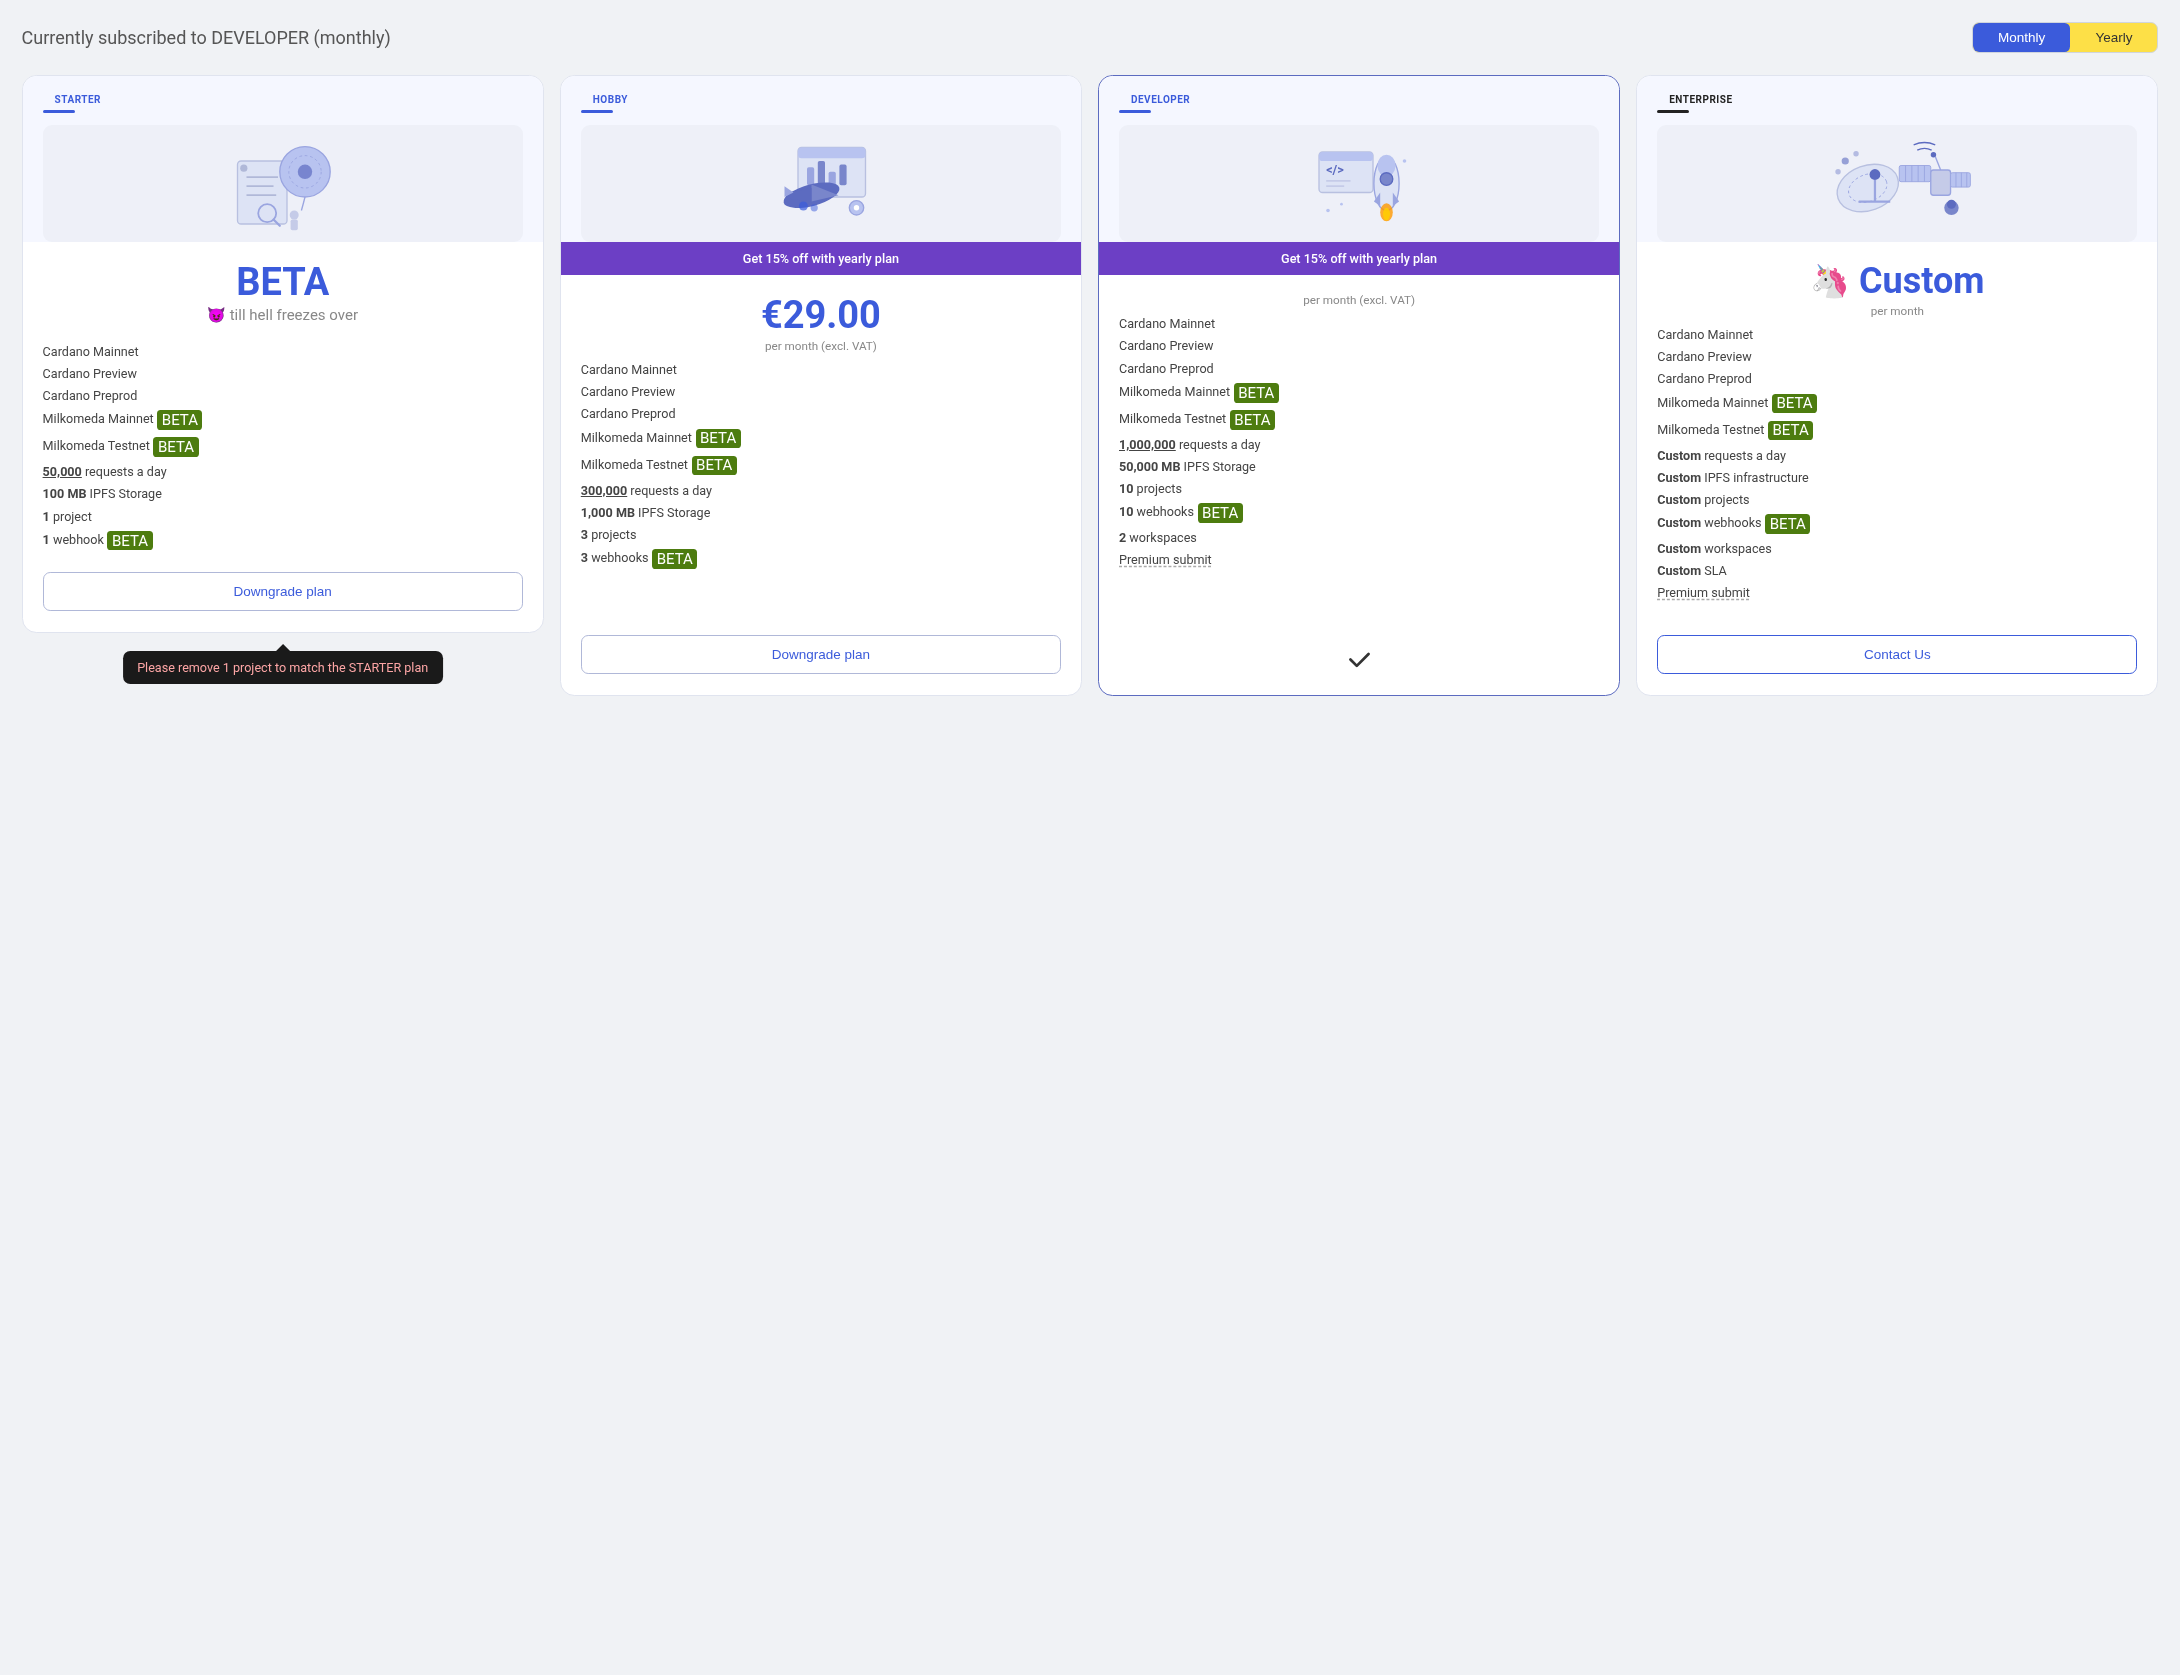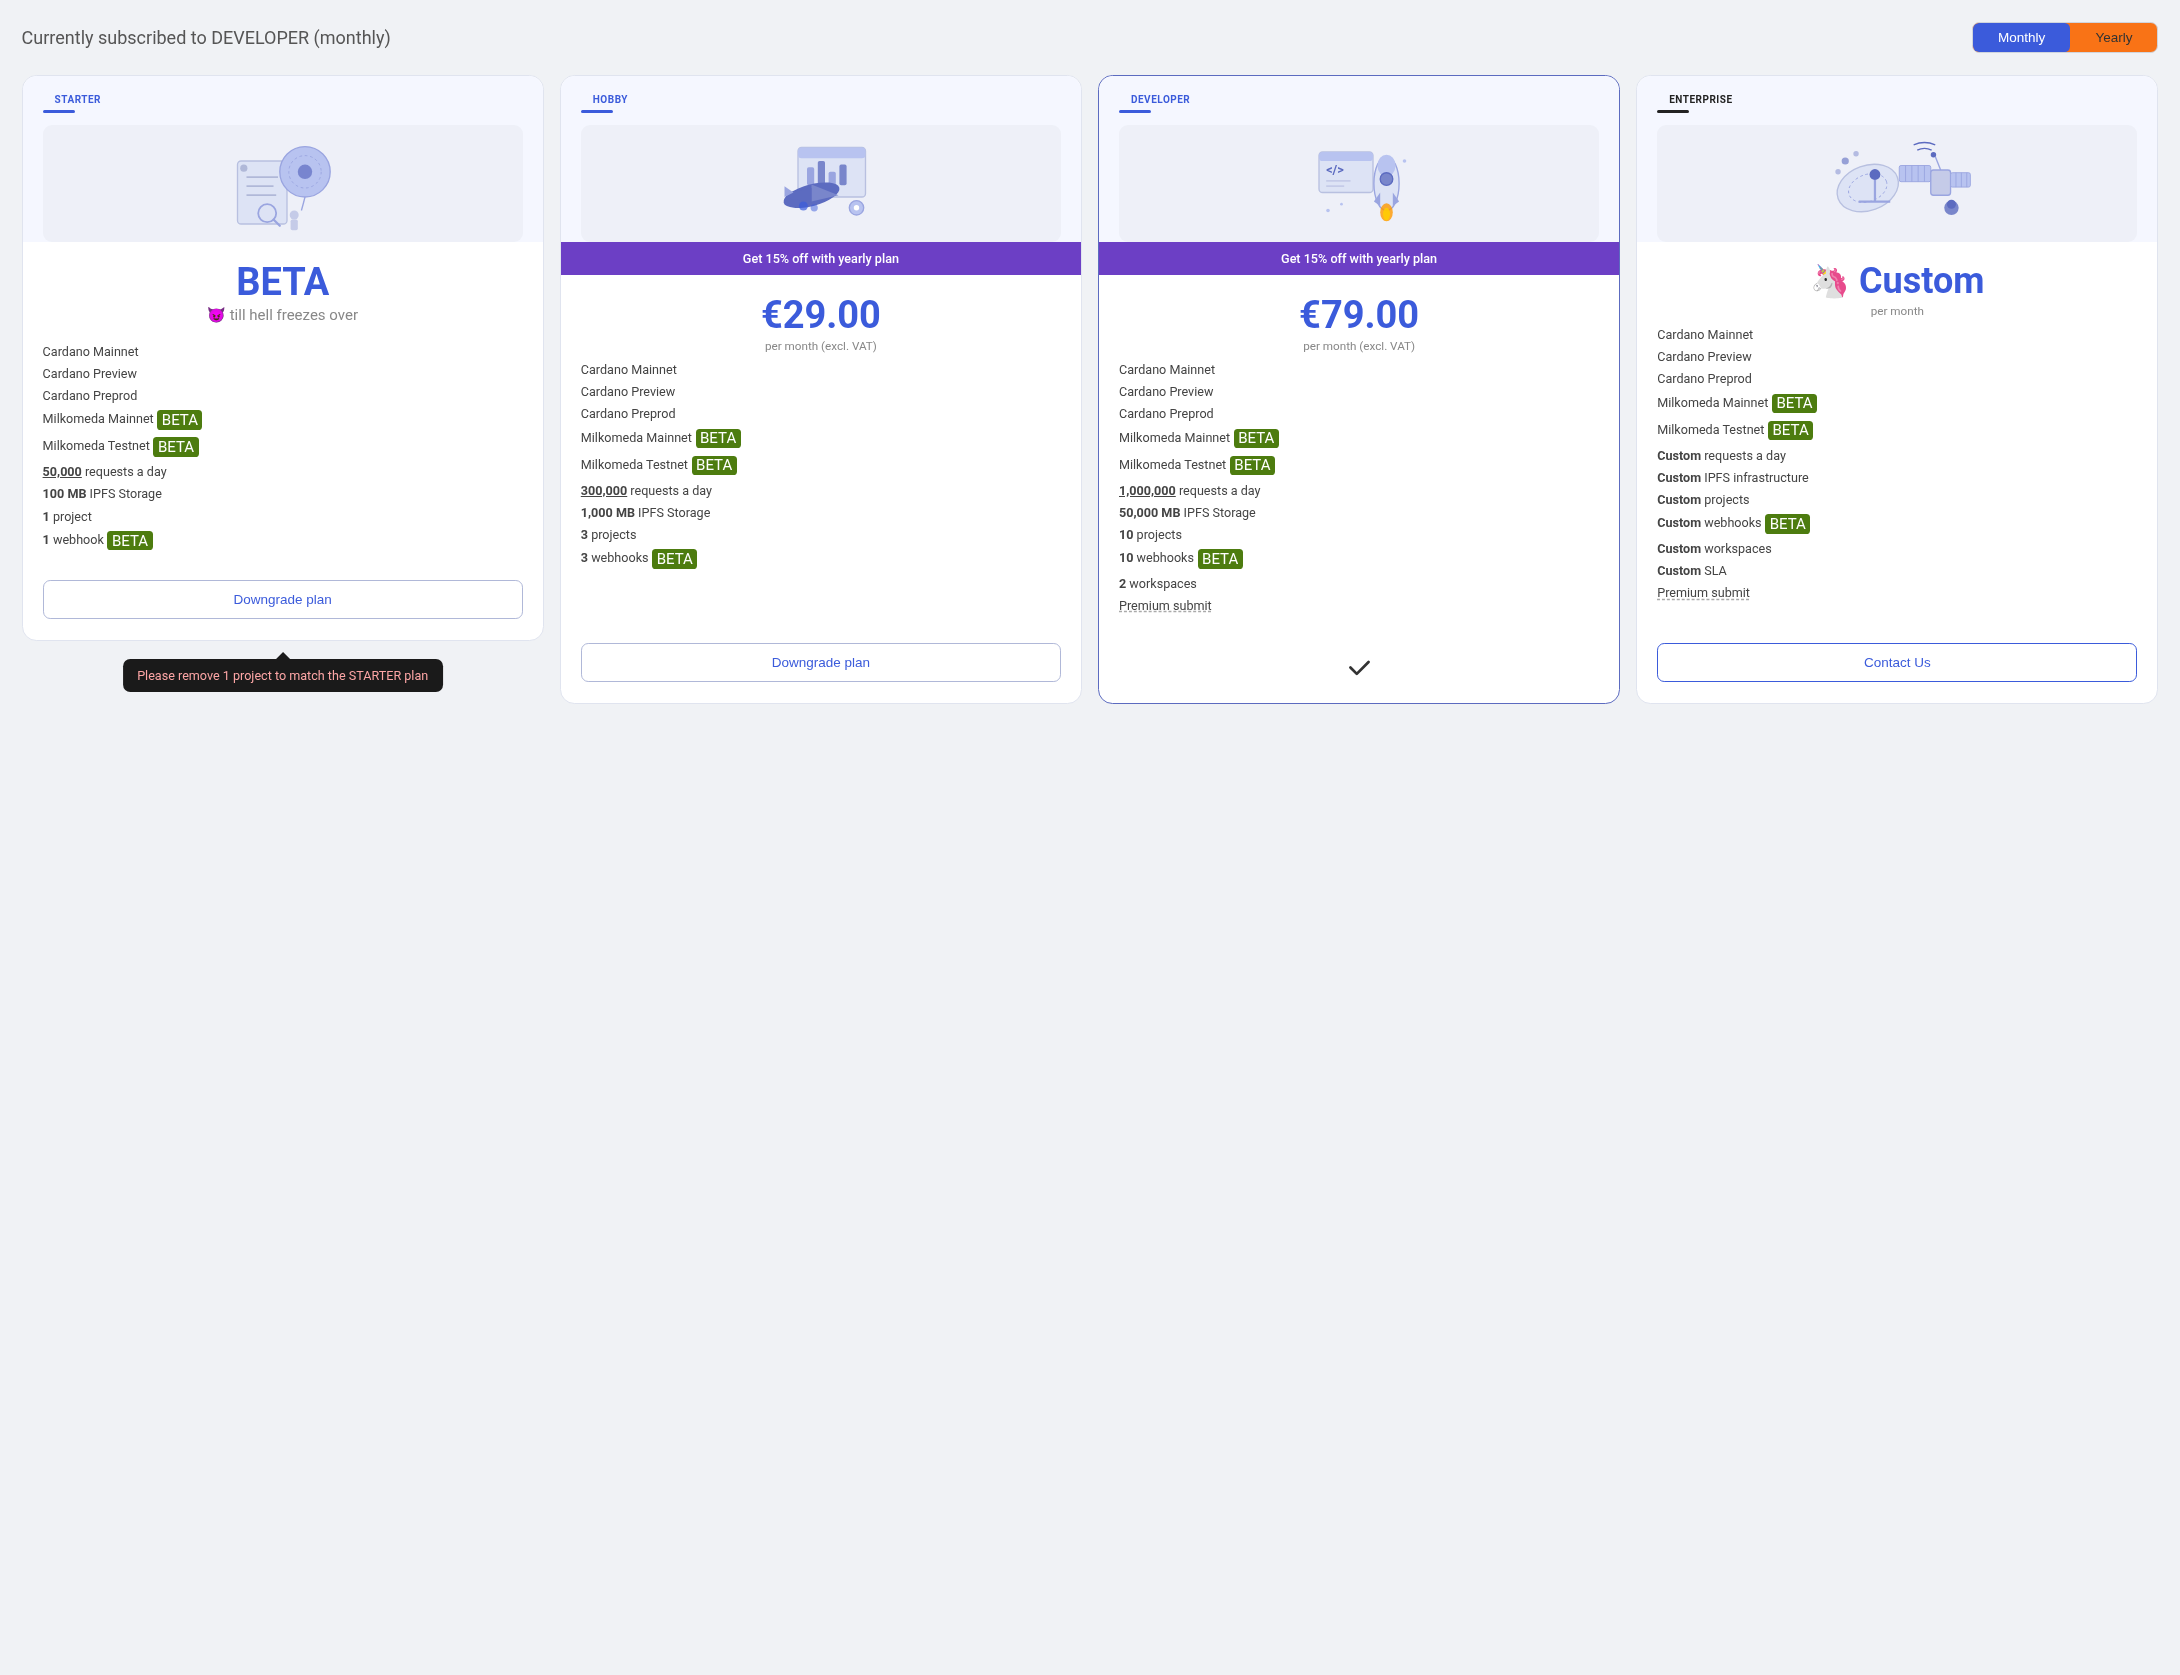--- a/index.html
+++ b/index.html
@@ -18,21 +18,21 @@
     }
     .subscription-label {
       font-size: 18px;
       color: #555;
     }
     .billing-toggle {
       display: flex;
       border-radius: 7.2px;
       overflow: hidden;
       border: 0.9px solid #d0d5dd;
-      background: #f97316;
+      background: #fde047;
     }
     .billing-toggle button {
       padding: 7.2px 25px;
       border: none;
       background: transparent;
       font-size: 13.5px;
       cursor: pointer;
       color: #333;
       font-weight: 500;
     }
@@ -348,21 +348,20 @@
     <ellipse cx="95" cy="89" rx="4" ry="7" fill="#ffcc02" opacity="0.9"></ellipse>
 
     <circle cx="30" cy="85" r="2" fill="#b8c3f0"></circle>
     <circle cx="45" cy="78" r="1.5" fill="#b8c3f0"></circle>
     <circle cx="115" cy="30" r="2" fill="#b8c3f0"></circle>
   </svg>
         </div>
       </div>
       <div class="plan-promo-banner">Get 15% off with yearly plan</div>
       <div class="plan-body">
-        <div class="plan-price">€79.00</div>
         <div class="plan-price-sub">per month (excl. VAT)</div>
         <ul class="features-list">
           <li>Cardano Mainnet</li>
           <li>Cardano Preview</li>
           <li>Cardano Preprod</li>
           <li>Milkomeda Mainnet<span class="badge">BETA</span></li>
           <li>Milkomeda Testnet<span class="badge">BETA</span></li>
           <li><strong><u>1,000,000</u></strong> requests a day</li>
           <li><strong>50,000 MB</strong> IPFS Storage</li>
           <li><strong>10</strong> projects</li>

